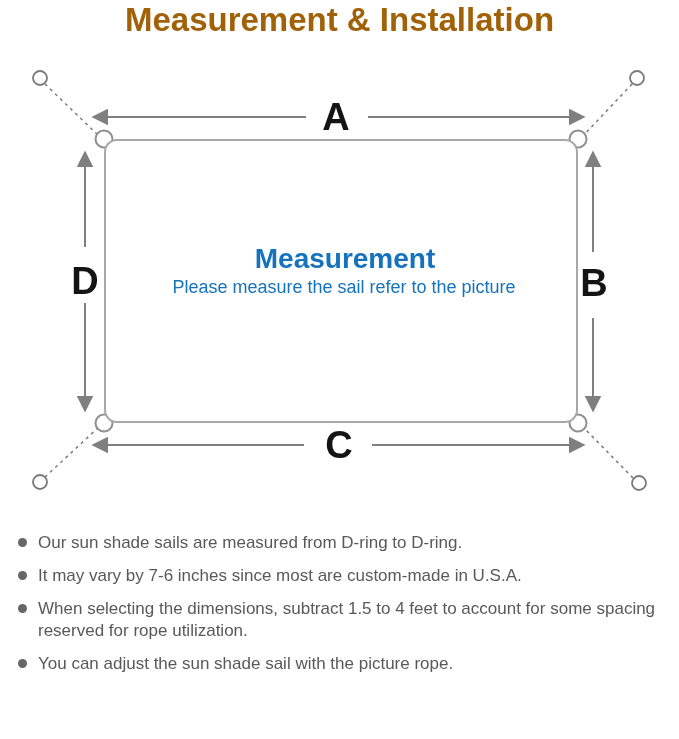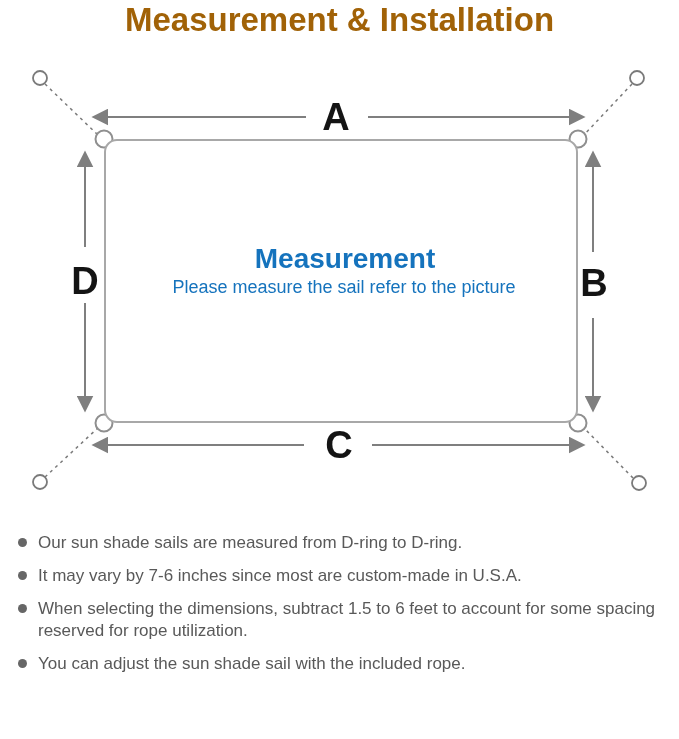--- a/index.html
+++ b/index.html
@@ -118,21 +118,21 @@
     <li>
       <span class="dot"></span>
       <span>Our sun shade sails are measured from D-ring to D-ring.</span>
     </li>
     <li>
       <span class="dot"></span>
       <span>It may vary by 7-6 inches since most are custom-made in U.S.A.</span>
     </li>
     <li>
       <span class="dot"></span>
-      <span>When selecting the dimensions, subtract 1.5 to 6 feet to account for some spacing reserved for rope utilization.</span>
+      <span>When selecting the dimensions, subtract 1.5 to 4 feet to account for some spacing reserved for rope utilization.</span>
     </li>
     <li>
       <span class="dot"></span>
-      <span>You can adjust the sun shade sail with the included rope.</span>
+      <span>You can adjust the sun shade sail with the picture rope.</span>
     </li>
   </ul>
 
 </div>
 
 </body></html>

